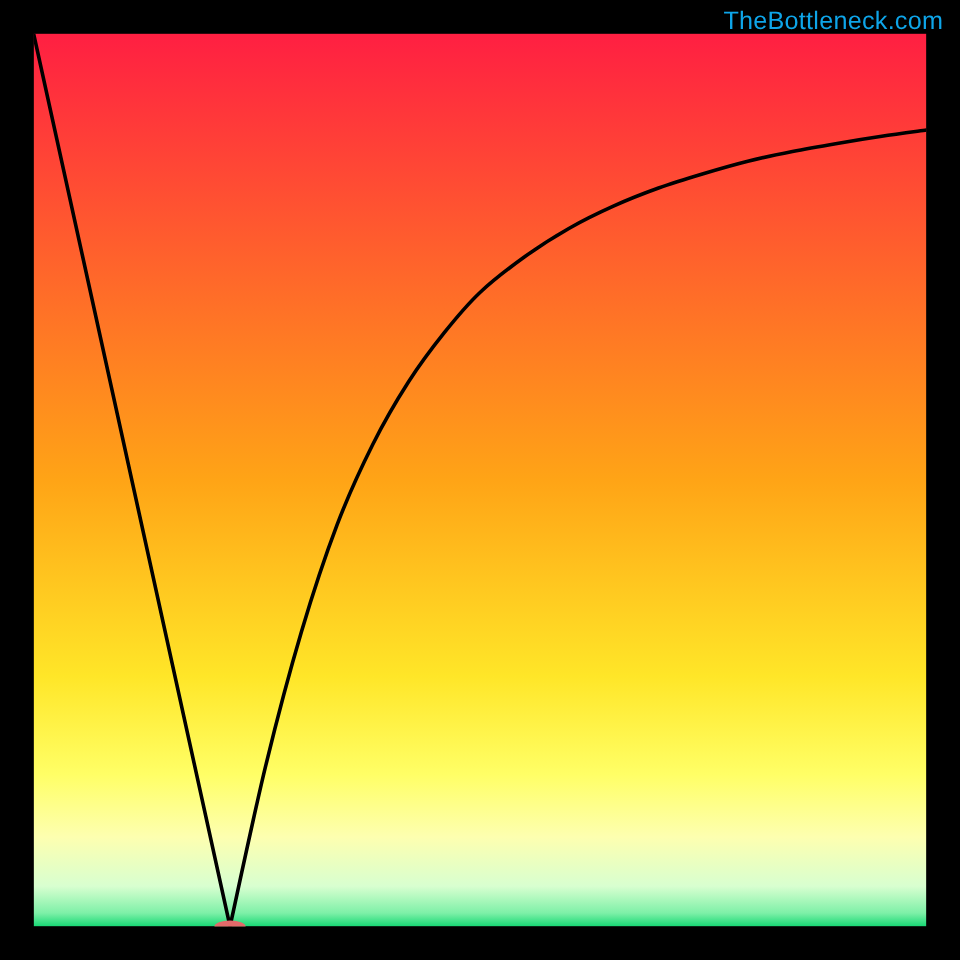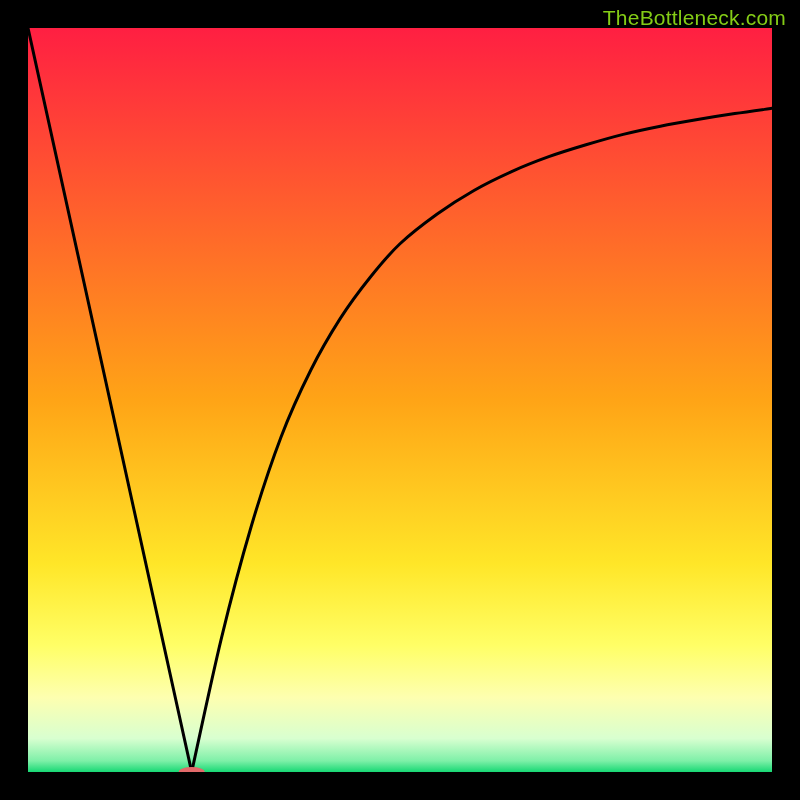--- a/index.html
+++ b/index.html
@@ -21,21 +21,21 @@
   }
   svg.plot {
     display: block;
     width: 744px;
     height: 744px;
   }
   .watermark {
     position: absolute;
     top: 6px;
     right: 14px;
-    color: #84cc16;
+    color: #0ea5e9;
     font-size: 21px;
     font-weight: 500;
     letter-spacing: 0.2px;
   }
 </style>
 </head>
 <body>
 
 <div class="watermark">TheBottleneck.com</div>
 

